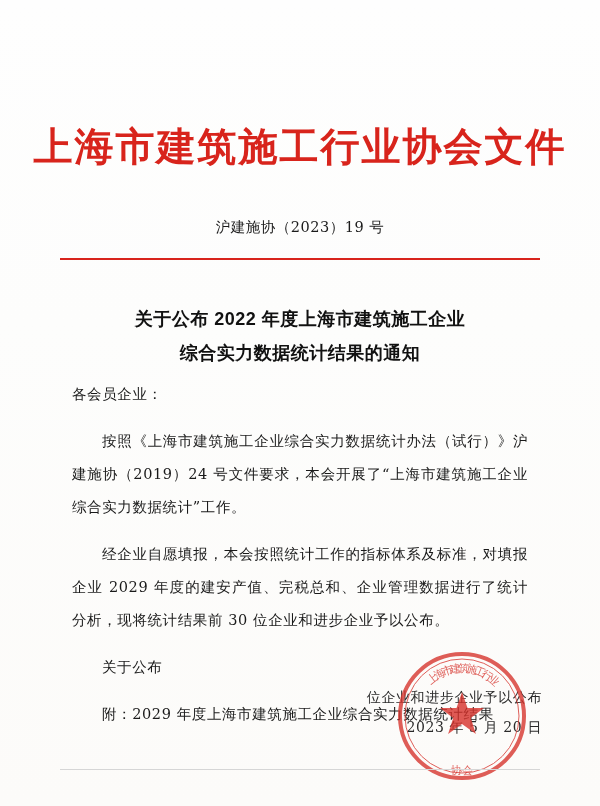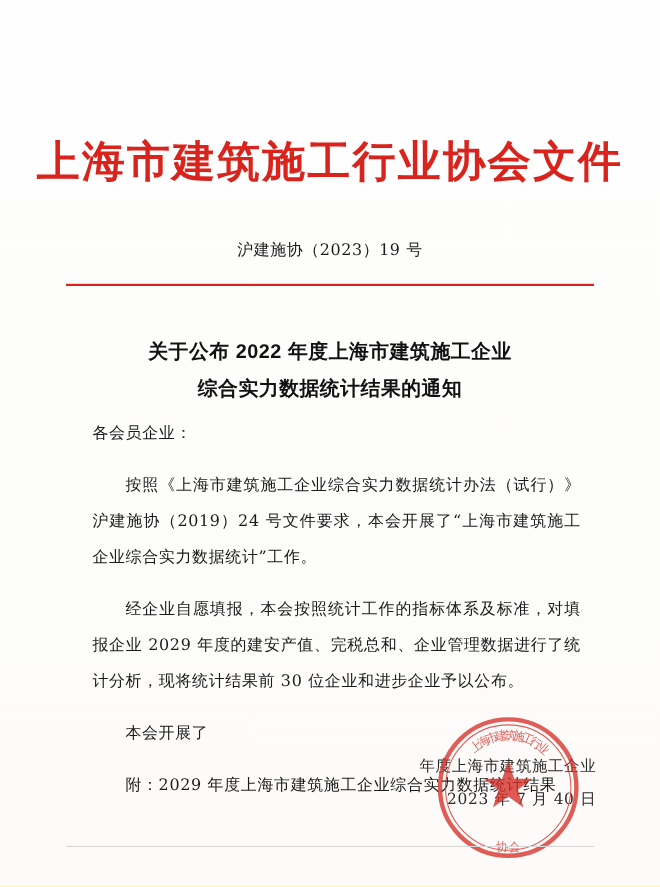--- a/index.html
+++ b/index.html
@@ -83,21 +83,21 @@
     top: 378px;
     left: 72px;
     width: 456px;
     font-family: "DejaVu Serif", serif;
     font-size: 14.5px;
     color: #1a1a1a;
     line-height: 33px;
     letter-spacing: 0.6px;
   }
   .body-text p {
-    margin: 0 0 14px 12px;
+    margin: 0 0 14px 0;
     text-align: justify;
   }
   .body-text p.indent {
     text-indent: 30px;
   }
 
   .signature {
     position: absolute;
     right: 58px;
     top: 682px;
@@ -144,27 +144,27 @@
 
   <div class="subject">
     <span>关于公布 2022 年度上海市建筑施工企业</span>
     <span class="line2">综合实力数据统计结果的通知</span>
   </div>
 
   <div class="body-text">
     <p>各会员企业：</p>
     <p class="indent">按照《上海市建筑施工企业综合实力数据统计办法（试行）》沪建施协（2019）24 号文件要求，本会开展了“上海市建筑施工企业综合实力数据统计”工作。</p>
     <p class="indent">经企业自愿填报，本会按照统计工作的指标体系及标准，对填报企业 2029 年度的建安产值、完税总和、企业管理数据进行了统计分析，现将统计结果前 30 位企业和进步企业予以公布。</p>
-    <p class="indent">本会开展了</p>
+    <p class="indent">关于公布</p>
     <p class="indent">附：2029 年度上海市建筑施工企业综合实力数据统计结果</p>
   </div>
 
   <div class="signature">
-    <div>年度上海市建筑施工企业</div>
-    <div>2023 年 7 月 40 日</div>
+    <div>位企业和进步企业予以公布</div>
+    <div>2023 年 5 月 20 日</div>
   </div>
 
   <div class="seal">
     <svg width="148" height="148" viewBox="0 0 148 148" xmlns="http://www.w3.org/2000/svg">
       <g opacity="0.78" fill="none" stroke="#d6312a">
         <circle cx="74" cy="74" r="62" stroke-width="4"></circle>
         <circle cx="74" cy="74" r="57" stroke-width="1"></circle>
       </g>
       <g opacity="0.8" fill="#d6312a">
         <polygon points="74,50 79.5,66 96,66 82.8,76 87.9,92 74,82 60.1,92 65.2,76 52,66 68.5,66"></polygon>

